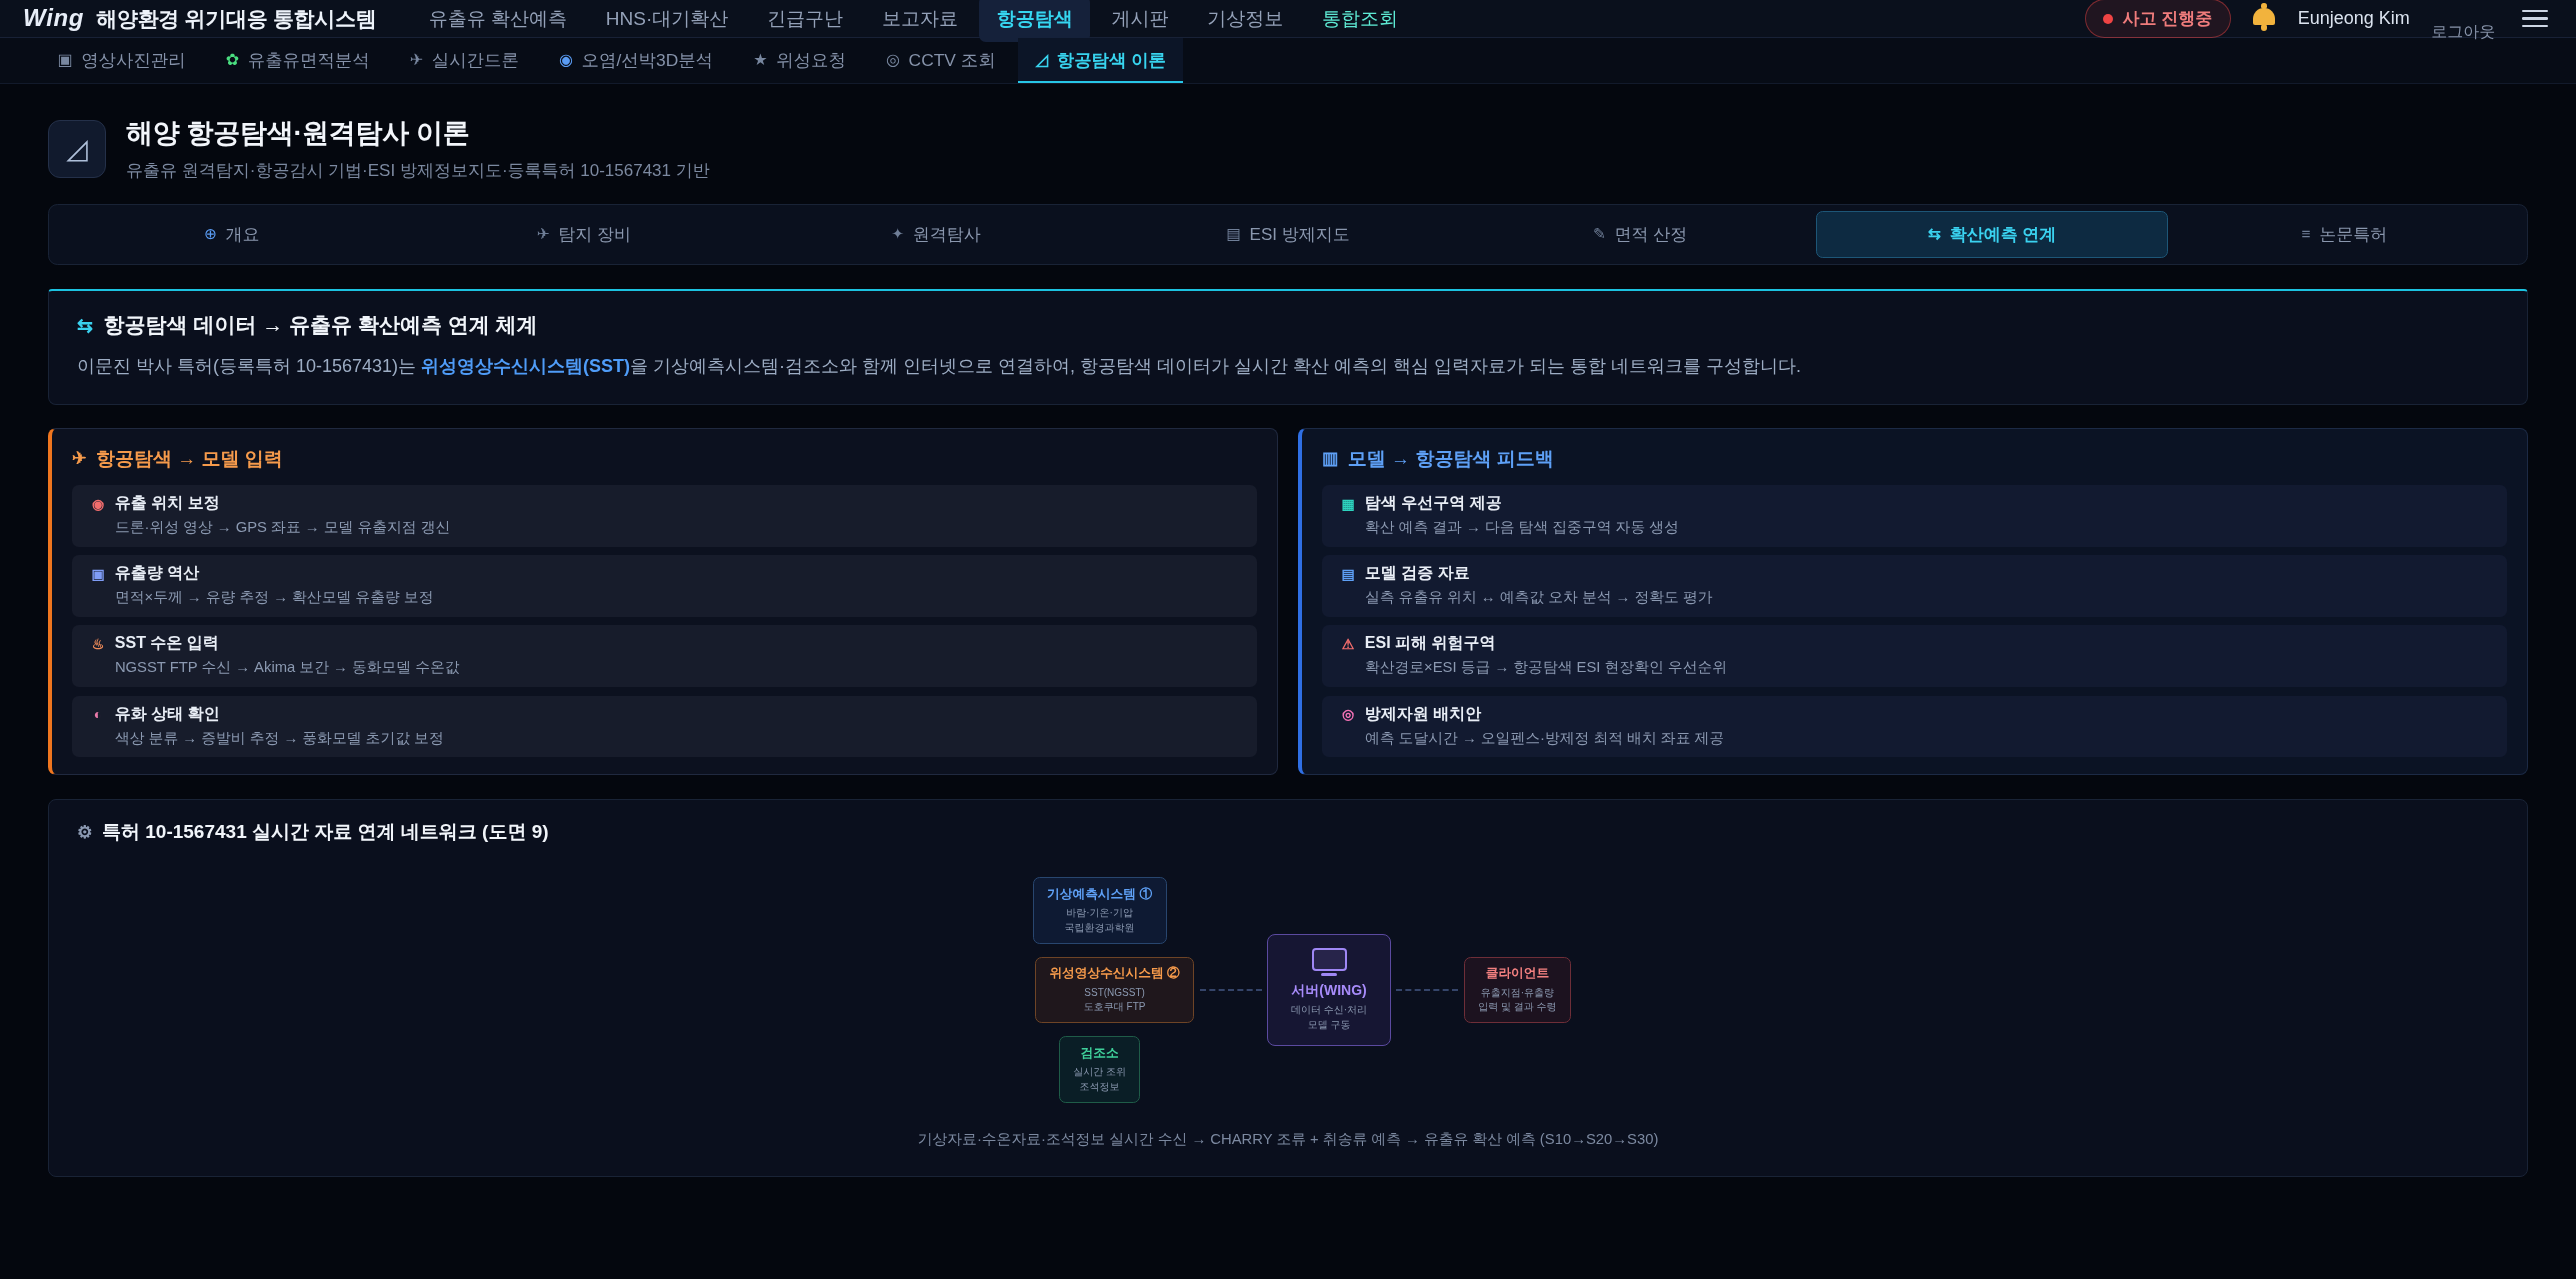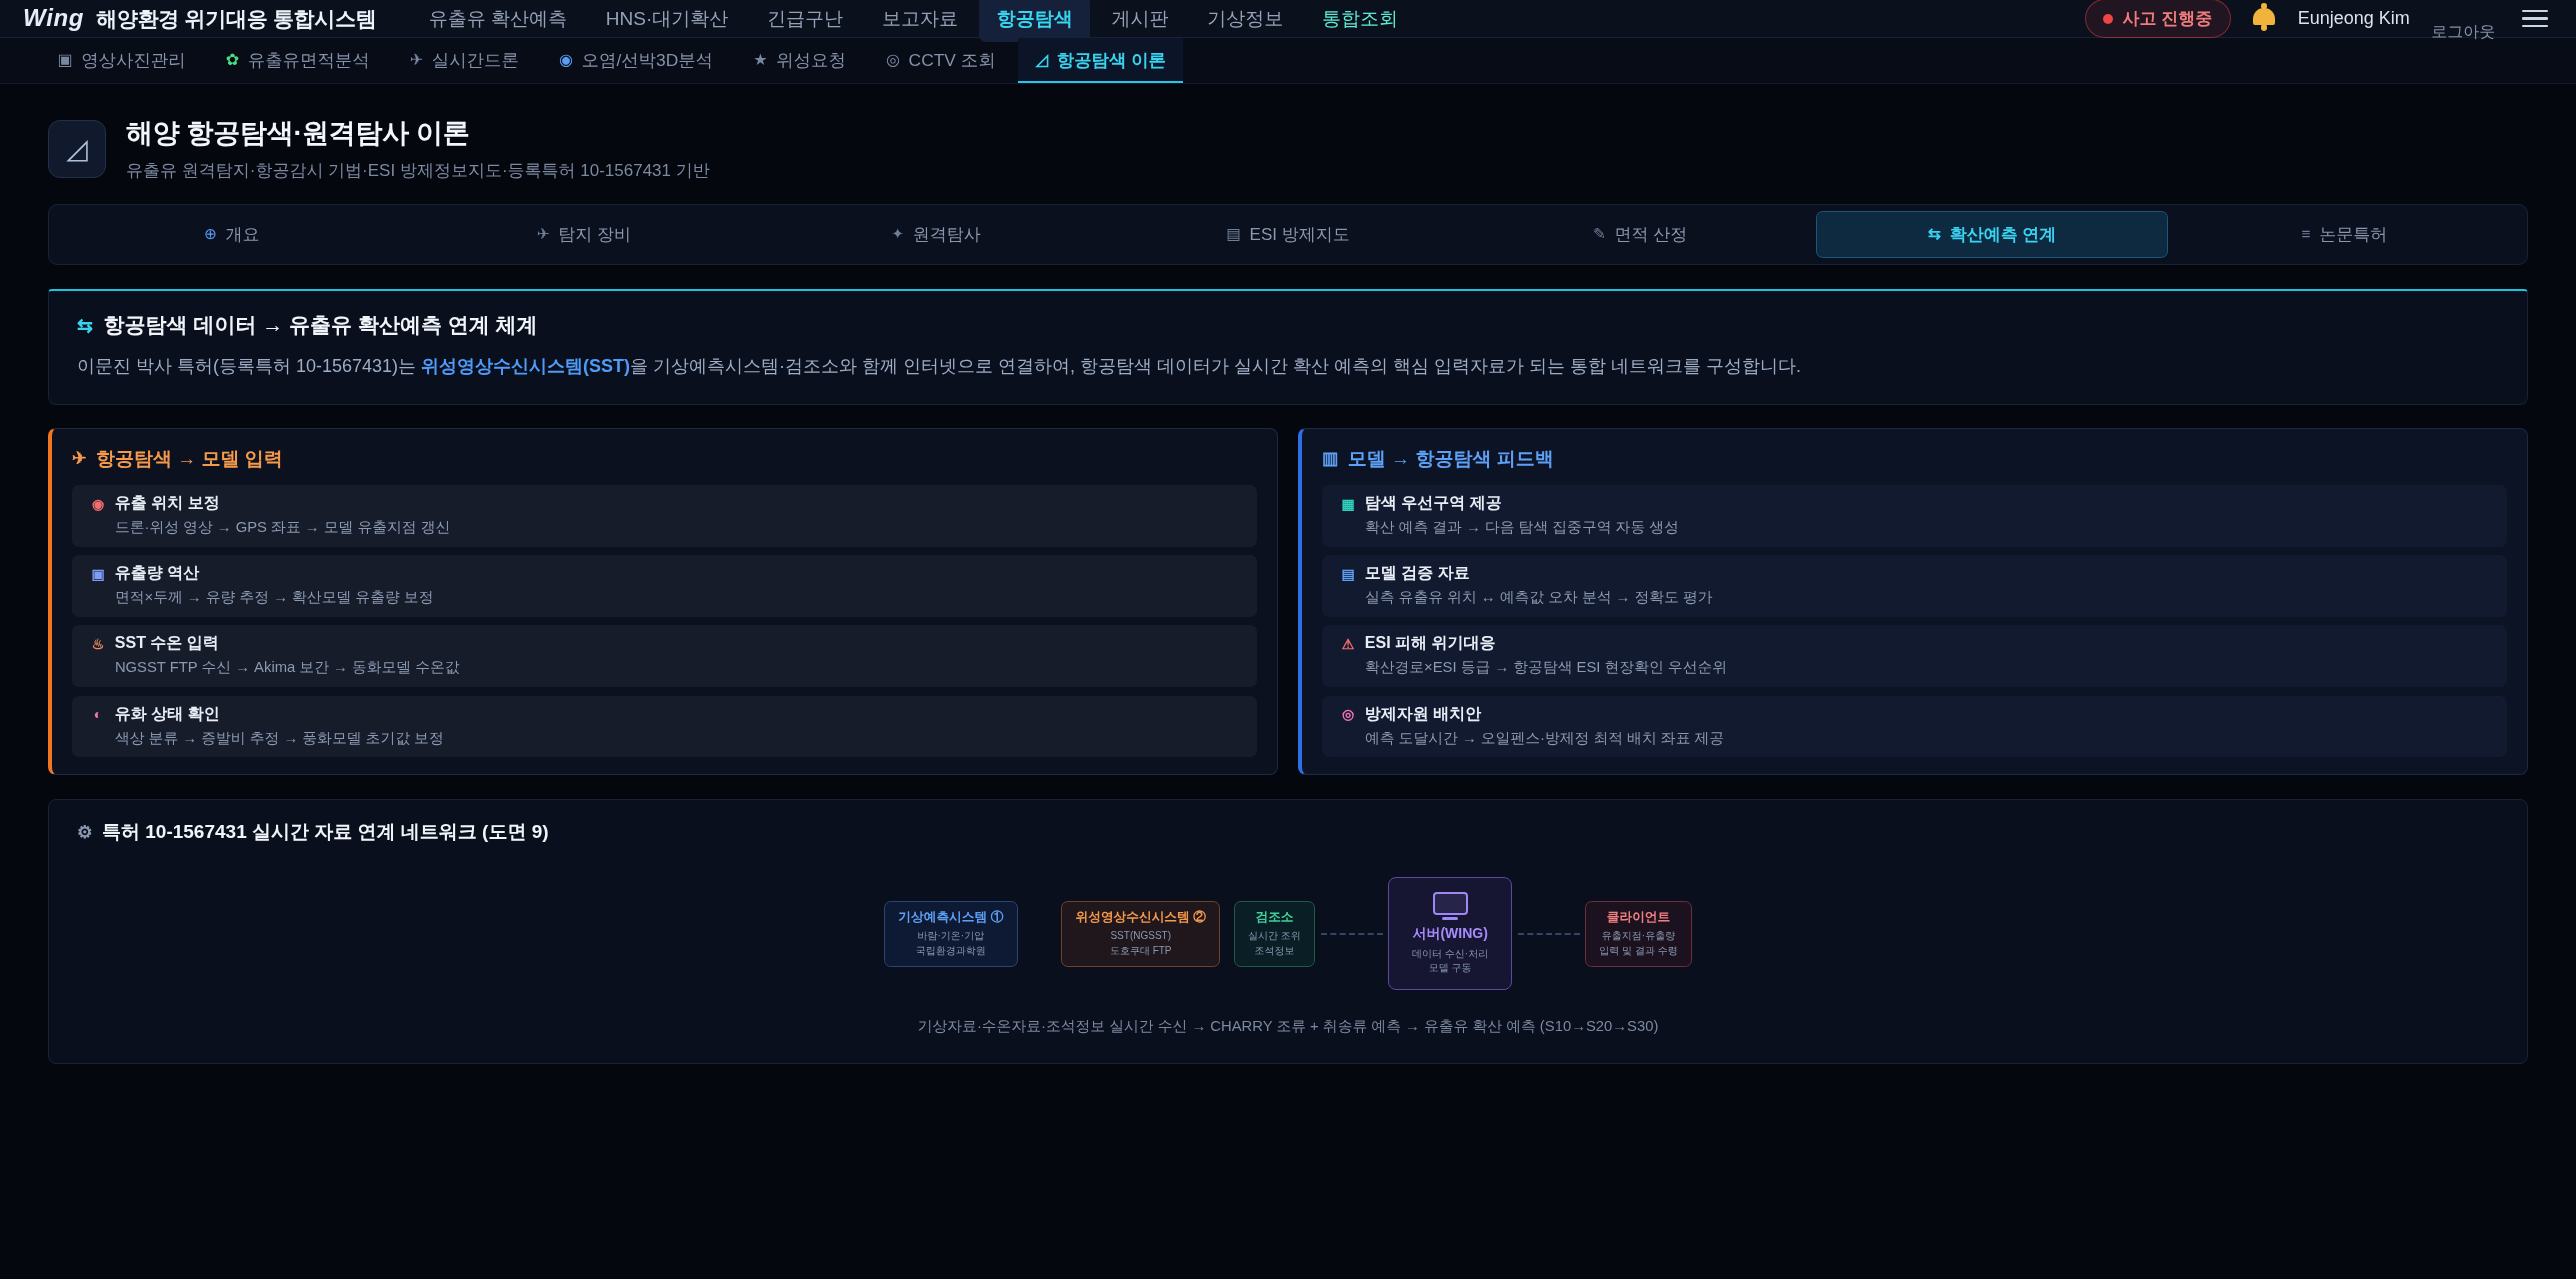--- a/index.html
+++ b/index.html
@@ -78,21 +78,21 @@
   .flow-card.right .fc-list .fc-item:nth-child(1) .fci-icon { color:#2dd4bf; }
   .flow-card.right .fc-list .fc-item:nth-child(2) .fci-icon { color:#5ea0f6; }
   .flow-card.right .fc-list .fc-item:nth-child(3) .fci-icon { color:#f26d6d; }
   .flow-card.right .fc-list .fc-item:nth-child(4) .fci-icon { color:#f472b6; }
 
   
   .network-card { background:#0a0f1d; border:0.7px solid #192336; border-radius:8px; padding:19px 28px 27px; }
   .nc-title { display:flex; align-items:center; gap:9.4px; font-size:19px; font-weight:700; color:#f1f5fa; }
   .nc-icon { font-size:17.4px; color:#8b99b1; }
   .diagram { display:flex; align-items:center; justify-content:center; margin-top:32px; }
-  .dg-leftcol { display:flex; flex-direction:row; align-items:center; gap:13.4px; }
+  .dg-leftcol { display:flex; flex-direction:column; align-items:center; gap:13.4px; }
   .dg-node { border-radius:6.7px; padding:7.4px 13.4px; text-align:center; }
   .dg-node .nt { font-size:12.7px; font-weight:700; margin-bottom:3.4px; white-space:nowrap; }
   .dg-node .nl { font-size:10px; color:#8b99b1; line-height:1.45; white-space:nowrap; }
   .n-weather { background:rgba(59,130,246,.10); border:0.7px solid #28466f; }
   .n-weather .nt { color:#5ea0f6; }
   .n-sat { background:rgba(249,115,22,.09); border:0.7px solid #6e4426;margin-left:30px; }
   .n-sat .nt { color:#f59a4b; }
   .n-tide { background:rgba(16,185,129,.09); border:0.7px solid #1f5c48; }
   .n-tide .nt { color:#3fcf9a; }
   .n-server { background:rgba(139,92,246,.10); border:1.3px solid #5b4aa0; padding:13.4px 23px; border-radius:8px; }
@@ -277,21 +277,21 @@
           <div class="fc-item">
             <div class="fci-title">
               <span class="fci-icon">▤</span>
               <span>모델 검증 자료</span>
             </div>
             <div class="fci-desc">실측 유출유 위치 ↔ 예측값 오차 분석 → 정확도 평가</div>
           </div>
           <div class="fc-item">
             <div class="fci-title">
               <span class="fci-icon">⚠</span>
-              <span>ESI 피해 위기대응</span>
+              <span>ESI 피해 위험구역</span>
             </div>
             <div class="fci-desc">확산경로×ESI 등급 → 항공탐색 ESI 현장확인 우선순위</div>
           </div>
           <div class="fc-item">
             <div class="fci-title">
               <span class="fci-icon">◎</span>
               <span>방제자원 배치안</span>
             </div>
             <div class="fci-desc">예측 도달시간 → 오일펜스·방제정 최적 배치 좌표 제공</div>
           </div>

